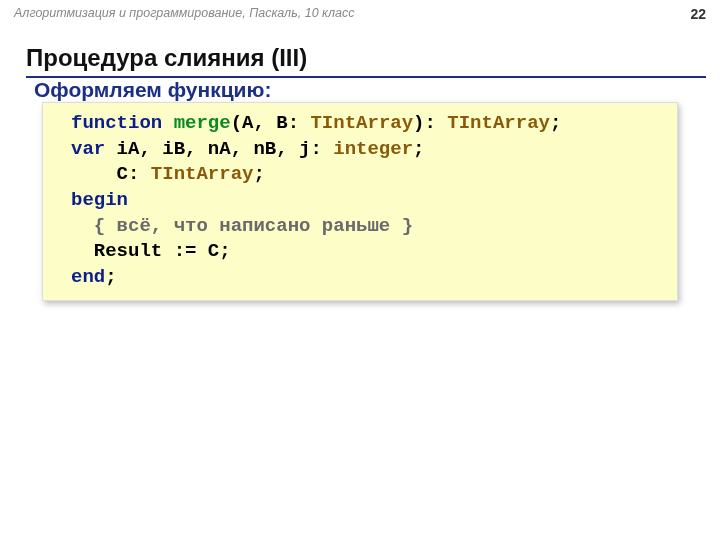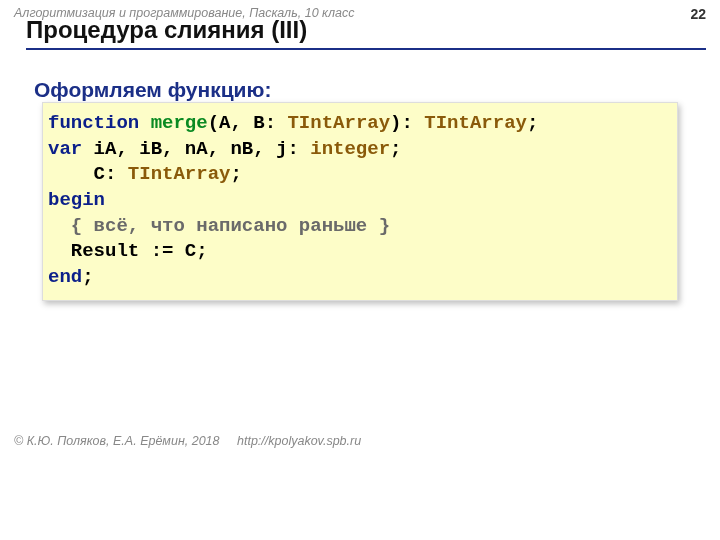--- a/index.html
+++ b/index.html
@@ -24,21 +24,21 @@
     right: 14px;
     height: 16px;
     font-style: italic;
     font-size: 12.5px;
     color: #888;
   }
   .header-bar .hdr-text { float: left; }
   .header-bar .page-num { float: right; font-weight: bold; font-style: normal; font-size: 14px; color: #333; }
   .title {
     position: absolute;
-    top: 16px;
+    top: 44px;
     left: 26px;
     right: 14px;
     font-size: 24px;
     font-weight: bold;
     color: #111;
     border-bottom: 2px solid #1b2f87;
     padding-bottom: 4px;
   }
   .subtitle {
     position: absolute;
@@ -51,21 +51,21 @@
   }
   .codebox {
     position: absolute;
     top: 102px;
     left: 42px;
     width: 636px;
     box-sizing: border-box;
     background: #fdfdc8;
     border: 1px solid #ddd;
     box-shadow: 2px 3px 6px rgba(0,0,0,0.25);
-    padding: 8px 14px 10px 5px;
+    padding: 8px 14px 10px 28px;
     font-family: "Courier New", monospace;
     font-size: 19px;
     font-weight: bold;
     line-height: 1.35;
     color: #000;
     white-space: pre;
   }
   .kw   { color: #0b1f8a; }
   .fn   { color: #0a8a22; }
   .type { color: #8a5a0a; }
@@ -95,18 +95,14 @@
   <div class="subtitle">Оформляем функцию:</div>
 
   <div class="codebox"><span class="kw">function</span> <span class="fn">merge</span><span>(A, B: </span><span class="type">TIntArray</span><span>): </span><span class="type">TIntArray</span><span>;</span>
 <span class="kw">var</span><span> iA, iB, nA, nB, j: </span><span class="type">integer</span><span>;</span>
 <span>    </span><span>C: </span><span class="type">TIntArray</span><span>;</span>
 <span class="kw">begin</span>
 <span>  </span><span class="cmt">{ всё, что написано раньше }</span>
 <span>  </span><span>Result := C;</span>
 <span class="kw">end</span><span>;</span></div>
 
-  <div class="footer">
-    <span>© К.Ю. Поляков, Е.А. Ерёмин, 2018</span>
-    <span class="link">http://kpolyakov.spb.ru</span>
-  </div>
 
 </div>
 
 </body></html>

